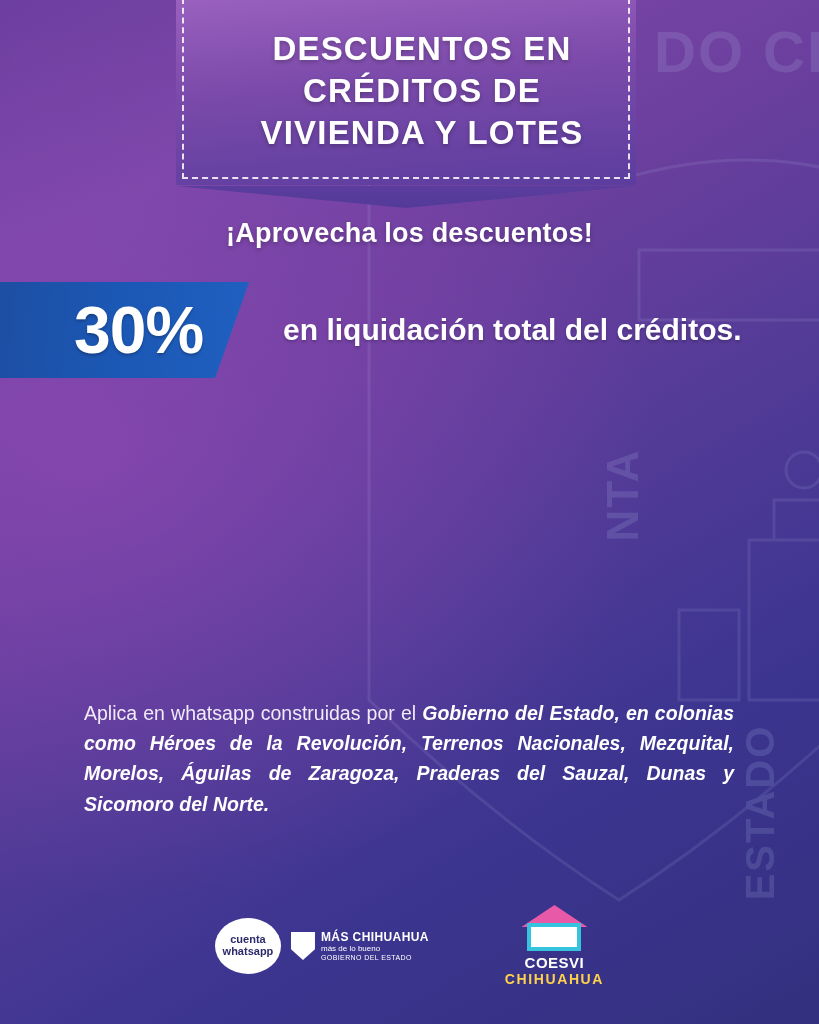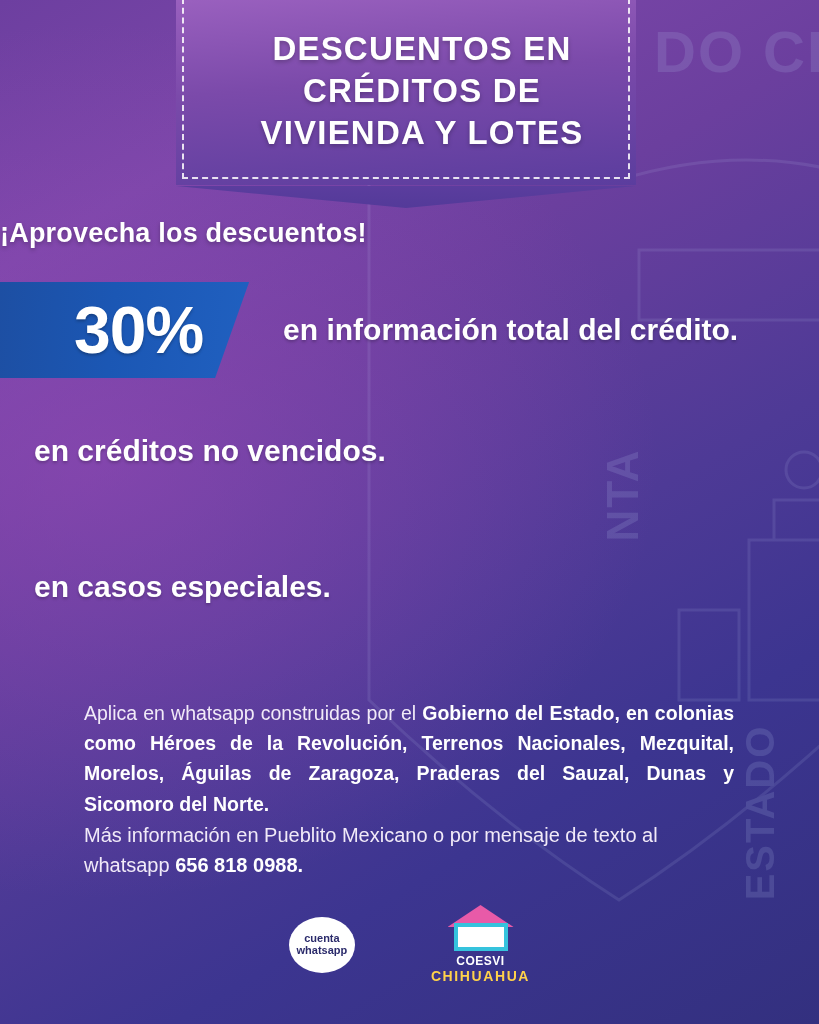--- a/index.html
+++ b/index.html
@@ -72,20 +72,21 @@
     text-transform: uppercase;
     text-shadow: 0 2px 4px rgba(0,0,0,0.25);
     margin-left: 32px;
   }
 
   .subtitle {
     position: absolute;
     top: 218px;
     left: 0;
     width: 819px;
+    text-align: center;
     color: #ffffff;
     font-size: 27px;
     font-weight: bold;
     letter-spacing: 0.2px;
     text-shadow: 0 2px 4px rgba(0,0,0,0.25);
   }
 
   
   .row {
     position: absolute;
@@ -139,21 +140,21 @@
   .legal {
     position: absolute;
     left: 84px;
     top: 698px;
     width: 650px;
     color: #f1eaf8;
     font-size: 19.5px;
     line-height: 1.55;
     text-align: justify;
   }
-  .legal b { color: #ffffff; font-weight: bold; }
+  .legal b { color: #ffffff; font-weight: bold; font-style: italic; }
 
   .contact {
     position: absolute;
     left: 84px;
     top: 820px;
     width: 660px;
     color: #f1eaf8;
     font-size: 20px;
     line-height: 1.5;
   }
@@ -203,21 +204,21 @@
     width: 66px; height: 22px;
     background: #e85aa8;
     clip-path: polygon(50% 0, 100% 100%, 0 100%);
   }
   .coesvi-house .body {
     position: absolute; left: 12px; top: 18px;
     width: 54px; height: 28px;
     border: 4px solid #35c3dd;
     background: #ffffff;
   }
-  .coesvi .n1 { color: #ffffff; font-size: 12px; font-weight: bold; letter-spacing: .5px; }
+  .coesvi .n1 { color: #ffffff; font-size: 15px; font-weight: bold; letter-spacing: .5px; }
   .coesvi .n2 { color: #ffd24a; font-size: 14px; font-weight: bold; letter-spacing: 1.6px; }
 </style>
 </head>
 <body>
 
 <div class="poster">
 
   <div class="watermark">
     <div class="wm-text" style="right:10px; top:18px; font-size:58px;">DO CHI</div>
     <div class="wm-text" style="right:210px; top:470px; font-size:44px; transform:rotate(-90deg);">NTA</div>
@@ -238,44 +239,47 @@
     <h1>DESCUENTOS EN CRÉDITOS DE VIVIENDA Y LOTES</h1>
   </div>
   <div class="banner-notch"></div>
 
   <div class="subtitle">¡Aprovecha los descuentos!</div>
 
   <div class="row row1">
     <div class="tag">
       <span class="pct">30%</span>
     </div>
-    <div class="desc">en información total del crédito.</div>
+    <div class="desc">en liquidación total del créditos.</div>
   </div>
 
   <div class="row row2">
-    <div class="desc">en créditos no vencidos.</div>
   </div>
 
   <div class="row row3">
-    <div class="desc">en casos especiales.</div>
   </div>
 
   <p class="legal">
     <span>Aplica en whatsapp construidas por el </span><b>Gobierno del Estado, en colonias como Héroes de la Revolución, Terrenos Nacionales, Mezquital, Morelos, Águilas de Zaragoza, Praderas del Sauzal, Dunas y Sicomoro del Norte.</b>
   </p>
 
-  <p class="contact">
-    <span>Más información en Pueblito Mexicano o por mensaje de texto al whatsapp </span><b>656 818 0988.</b>
-  </p>
 
   <div class="footer">
     <div class="logo-left">
       <div class="cuenta">
         <span>cuenta</span>
         <span>whatsapp</span>
+      </div>
+      <div class="gob">
+        <div class="gob-shield"></div>
+        <div class="gob-txt">
+          <div class="l1">MÁS CHIHUAHUA</div>
+          <div class="l2">más de lo bueno</div>
+          <div class="l3">GOBIERNO DEL ESTADO</div>
+        </div>
       </div>
     </div>
 
     <div class="coesvi">
       <div class="coesvi-house">
         <div class="roof"></div>
         <div class="body"></div>
       </div>
       <div class="n1">COESVI</div>
       <div class="n2">CHIHUAHUA</div>

